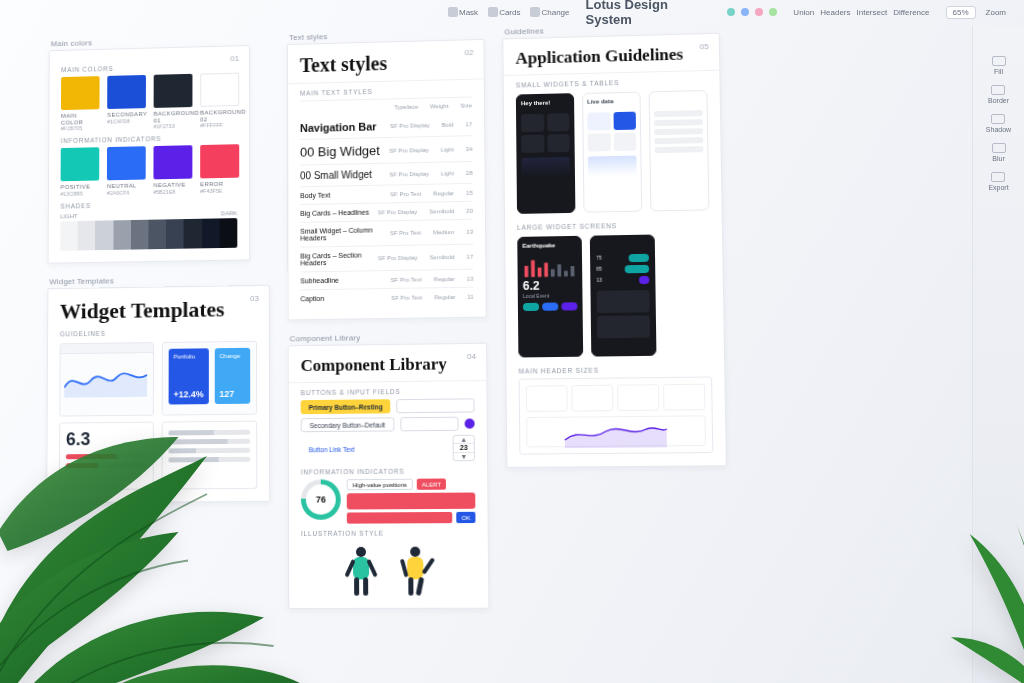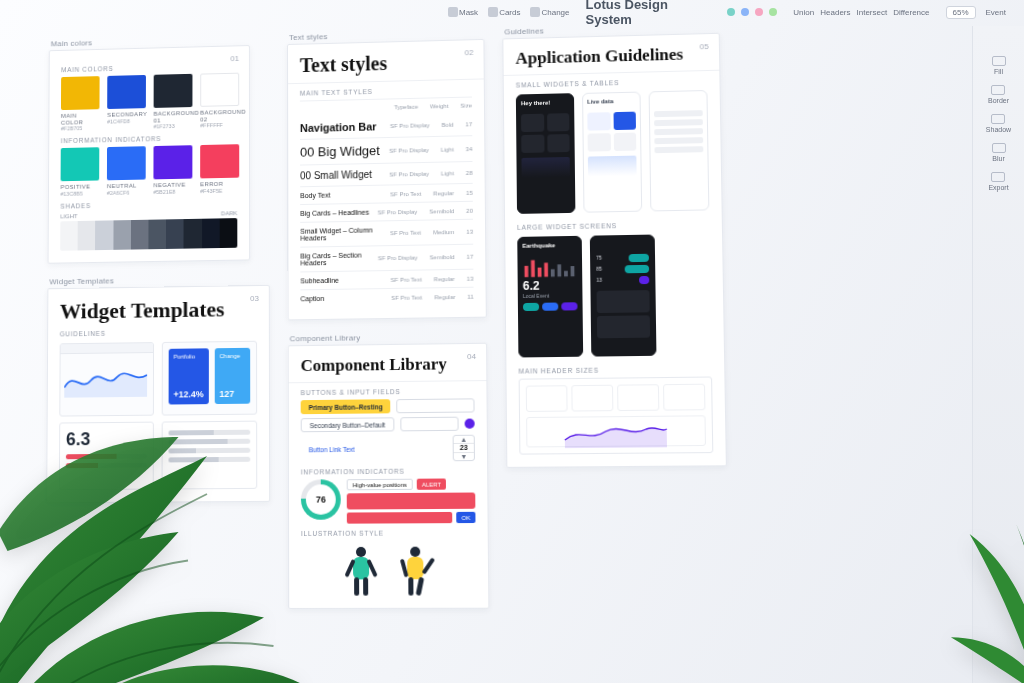--- a/index.html
+++ b/index.html
@@ -180,21 +180,21 @@
       </div>
     </div>
     <div class="group" style="gap:6px">
       <span>Union</span>
       <span>Headers</span>
       <span>Intersect</span>
       <span>Difference</span>
     </div>
     <div class="group" style="margin-left:auto">
       <span style="border:1px solid #cfd4dd;padding:1px 6px;border-radius:3px;background:#fff">65%</span>
-      <span>Event</span>
+      <span>Zoom</span>
     </div>
   </div>
 
   <div class="rail">
     <div class="rail-item">
         <div class="rail-glyph"></div>
         <span>Fill</span>
       </div>
     <div class="rail-item">
         <div class="rail-glyph"></div>

